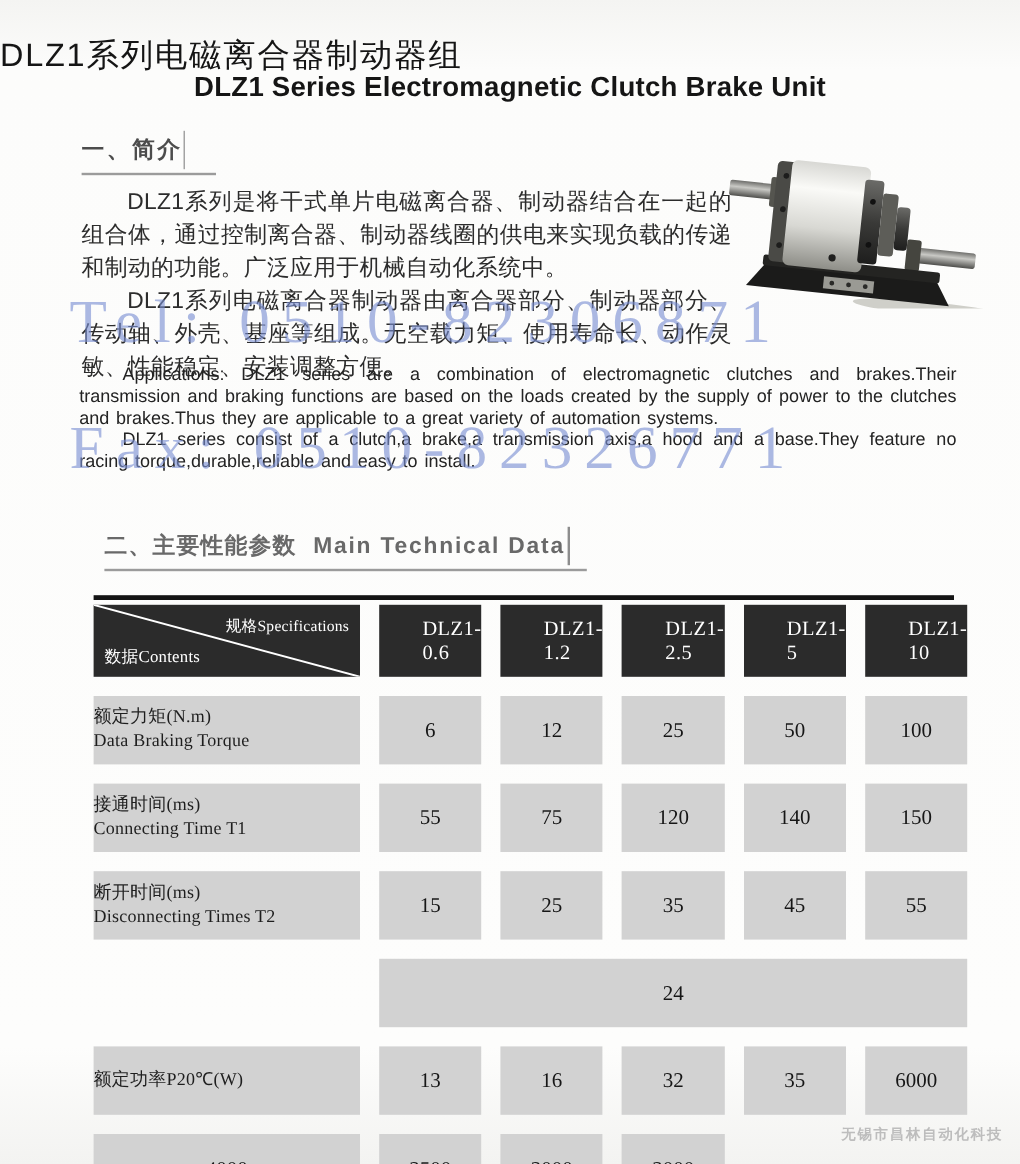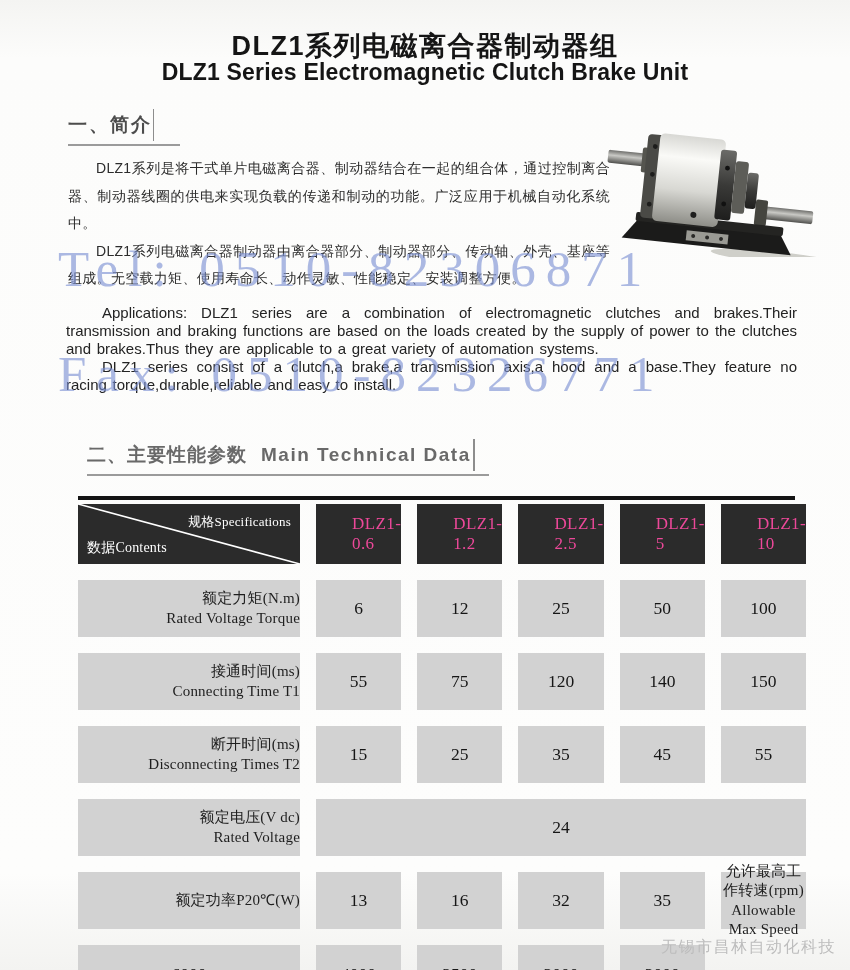--- a/index.html
+++ b/index.html
@@ -5,75 +5,75 @@
   * { box-sizing: border-box; }
   html,body { margin:0; padding:0; }
   body { width:850px; height:970px; font-family:"Liberation Sans", sans-serif; }
 
   .page {
     position:relative; width:850px; height:970px; overflow:hidden;
     background:linear-gradient(180deg,#f4f4f2 0%, #fcfcfb 6%, #fdfdfc 90%, #f3f3f1 100%);
   }
 
   
-  .title-zh { position:absolute; top:28px; left:0; right:0; text-align:center;
-    font-size:27px; font-weight:bold; color:#151515; letter-spacing:1.5px; }
+  .title-zh { position:absolute; top:28px; left:0; right:0; text-align:left;
+    font-size:27px; font-weight:normal; color:#151515; letter-spacing:1.5px; }
   .title-en { position:absolute; top:59px; left:0; right:0; text-align:center;
     font-size:23px; font-weight:bold; color:#151515; letter-spacing:0.2px; }
 
   
   .sec-heading { position:absolute; display:inline-block; border-bottom:2px solid #9b9b9b;
     padding-bottom:6px; font-weight:bold; white-space:nowrap; }
   .sec-heading .vbar { position:absolute; width:1.5px; top:-3px; bottom:3px; background:#8d8d8d; }
   .sec1 { left:68px; top:112px; font-size:19px; color:#4c4c4c; padding-right:28px; letter-spacing:2px; }
   .sec1 .vbar { right:26px; }
   .sec2 { left:68px; top:442px; font-size:19px; color:#696969; padding-right:18px; letter-spacing:1px;margin-left:19px; }
   .sec2 .vbar { right:14px; }
   .sec2 .en { margin-left:14px; letter-spacing:1.5px; }
 
   
   .product { position:absolute; left:599px; top:125px; width:233px; height:132px; }
   .product svg { width:100%; height:100%; display:block; }
 
   
   .zh-block { position:absolute; left:68px; top:155px; width:542px; }
-  .zh-block p { margin:0; font-size:14px; line-height:27.6px; color:#2c2c2c;
+  .zh-block p { margin:0; font-size:19px; line-height:27.6px; color:#2c2c2c;
     text-align:justify; text-indent:2em; letter-spacing:0.3px; }
 
   
   .en-block { position:absolute; left:66px; top:304px; width:731px; }
   .en-block p { margin:0; font-size:15px; line-height:18px; color:#232323;
     text-align:justify; text-indent:2.4em; word-spacing:1.5px; }
 
   
   .watermark { position:absolute; left:58px; white-space:nowrap; z-index:6; pointer-events:none;
     font-family:Liberation Serif, serif; font-size:51px; letter-spacing:10px;
     color:rgba(121,142,210,0.62); }
   .wm-tel { top:240px; }
   .wm-fax { top:345px; }
 
   
   .table-wrap { position:absolute; left:78px; top:496px; width:717px; }
   .topline { height:4px; background:#141414; margin-bottom:4px; }
   .grid { display:grid; grid-template-columns:222px 1fr 1fr 1fr 1fr 1fr;
     grid-template-rows:60px 57px 57px 57px 57px 57px 58px; gap:16px;font-family:Liberation Serif, serif; }
-  .hc { background:#2b2b2b; color:#ec4899; display:flex; align-items:center; justify-content:center;
+  .hc { background:#2b2b2b; color:#ffffff; display:flex; align-items:center; justify-content:center;
     font-size:17px; letter-spacing:0.4px;padding-left:36px; }
   .corner { position:relative; background:#2b2b2b; color:#ffffff; }
   .corner svg { position:absolute; inset:0; width:100%; height:100%; }
   .corner .spec { position:absolute; top:9px; right:9px; font-size:13px; letter-spacing:0.2px; }
   .corner .cont { position:absolute; bottom:7px; left:9px; font-size:14px; letter-spacing:0.2px; }
-  .lc { background:#d2d2d2; display:flex; flex-direction:column; align-items:flex-end; justify-content:center;
+  .lc { background:#d2d2d2; display:flex; flex-direction:column; align-items:flex-start; justify-content:center;
     color:#1e1e1e; font-size:15px; line-height:19.5px; text-align:center; letter-spacing:0.2px; }
   .vc { background:#d2d2d2; display:flex; align-items:center; justify-content:center;
     font-size:17.5px; color:#161616; }
   .merged { grid-column:2 / span 5; }
 
   
-  .footer { position:absolute; top:937px; right:14px; font-size:16px; font-weight:normal;
+  .footer { position:absolute; top:937px; right:14px; font-size:12px; font-weight:bold;
     color:#bdbdbd; letter-spacing:1.5px; }
 </style>
 </head>
 <body>
 
 <div class="page">
 
   <div class="title-zh">DLZ1系列电磁离合器制动器组</div>
   <div class="title-en">DLZ1 Series Electromagnetic Clutch Brake Unit</div>
 
@@ -159,21 +159,21 @@
         <span class="cont">数据Contents</span>
       </div>
       <div class="hc">DLZ1-0.6</div>
       <div class="hc">DLZ1-1.2</div>
       <div class="hc">DLZ1-2.5</div>
       <div class="hc">DLZ1-5</div>
       <div class="hc">DLZ1-10</div>
 
       <div class="lc">
         <span>额定力矩(N.m)</span>
-        <span>Rated Voltage Torque</span>
+        <span>Data Braking Torque</span>
       </div>
       <div class="vc">6</div>
       <div class="vc">12</div>
       <div class="vc">25</div>
       <div class="vc">50</div>
       <div class="vc">100</div>
 
       <div class="lc">
         <span>接通时间(ms)</span>
         <span>Connecting Time T1</span>
@@ -187,38 +187,30 @@
       <div class="lc">
         <span>断开时间(ms)</span>
         <span>Disconnecting Times T2</span>
       </div>
       <div class="vc">15</div>
       <div class="vc">25</div>
       <div class="vc">35</div>
       <div class="vc">45</div>
       <div class="vc">55</div>
 
-      <div class="lc">
-        <span>额定电压(V dc)</span>
-        <span>Rated Voltage</span>
-      </div>
       <div class="vc merged">24</div>
 
       <div class="lc">
         <span>额定功率P20℃(W)</span>
       </div>
       <div class="vc">13</div>
       <div class="vc">16</div>
       <div class="vc">32</div>
       <div class="vc">35</div>
 
-      <div class="lc">
-        <span>允许最高工作转速(rpm)</span>
-        <span>Allowable Max Speed</span>
-      </div>
       <div class="vc">6000</div>
       <div class="vc">4000</div>
       <div class="vc">3500</div>
       <div class="vc">3000</div>
       <div class="vc">3000</div>
 
     </div>
   </div>
 
   <div class="footer">无锡市昌林自动化科技</div>

